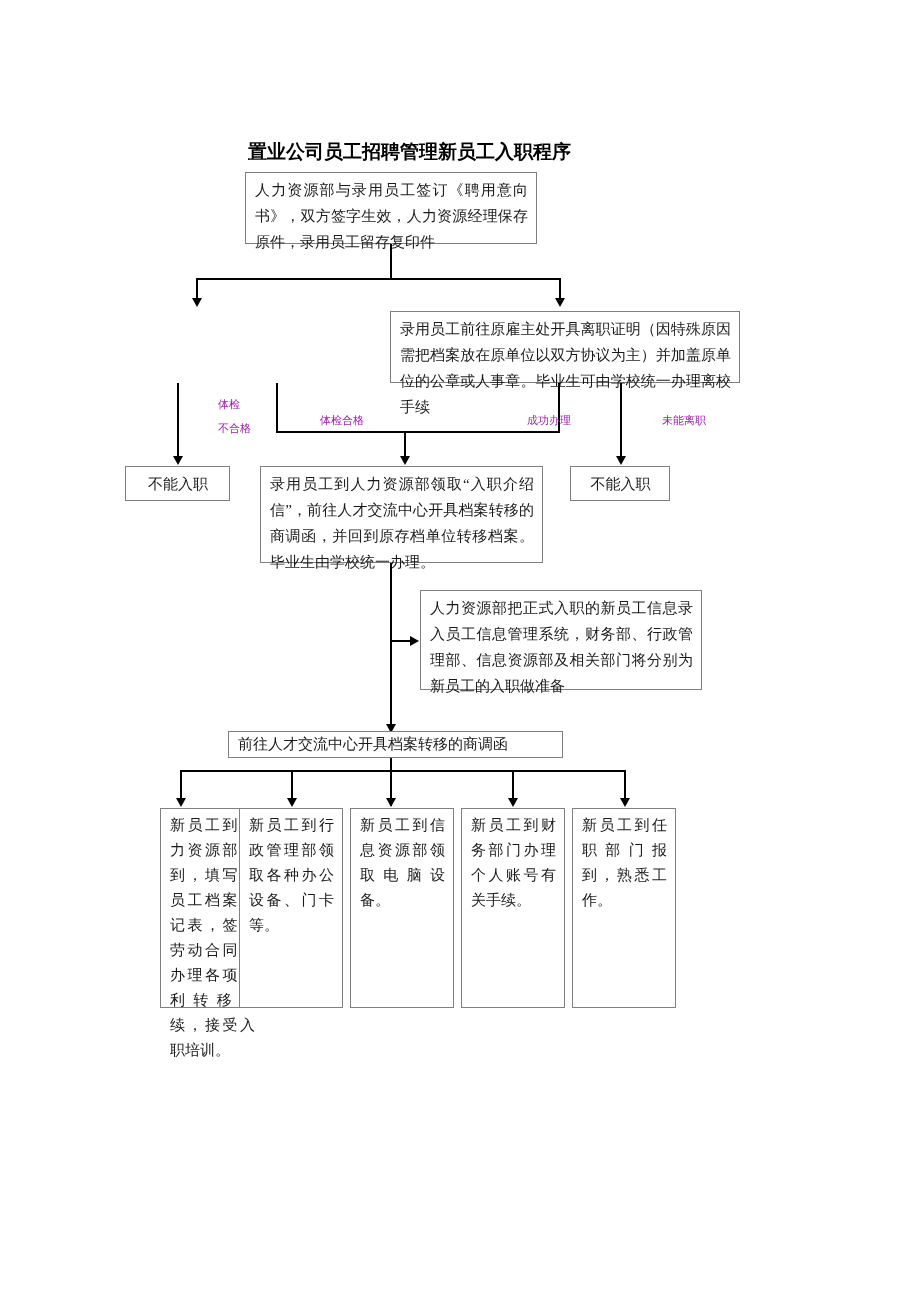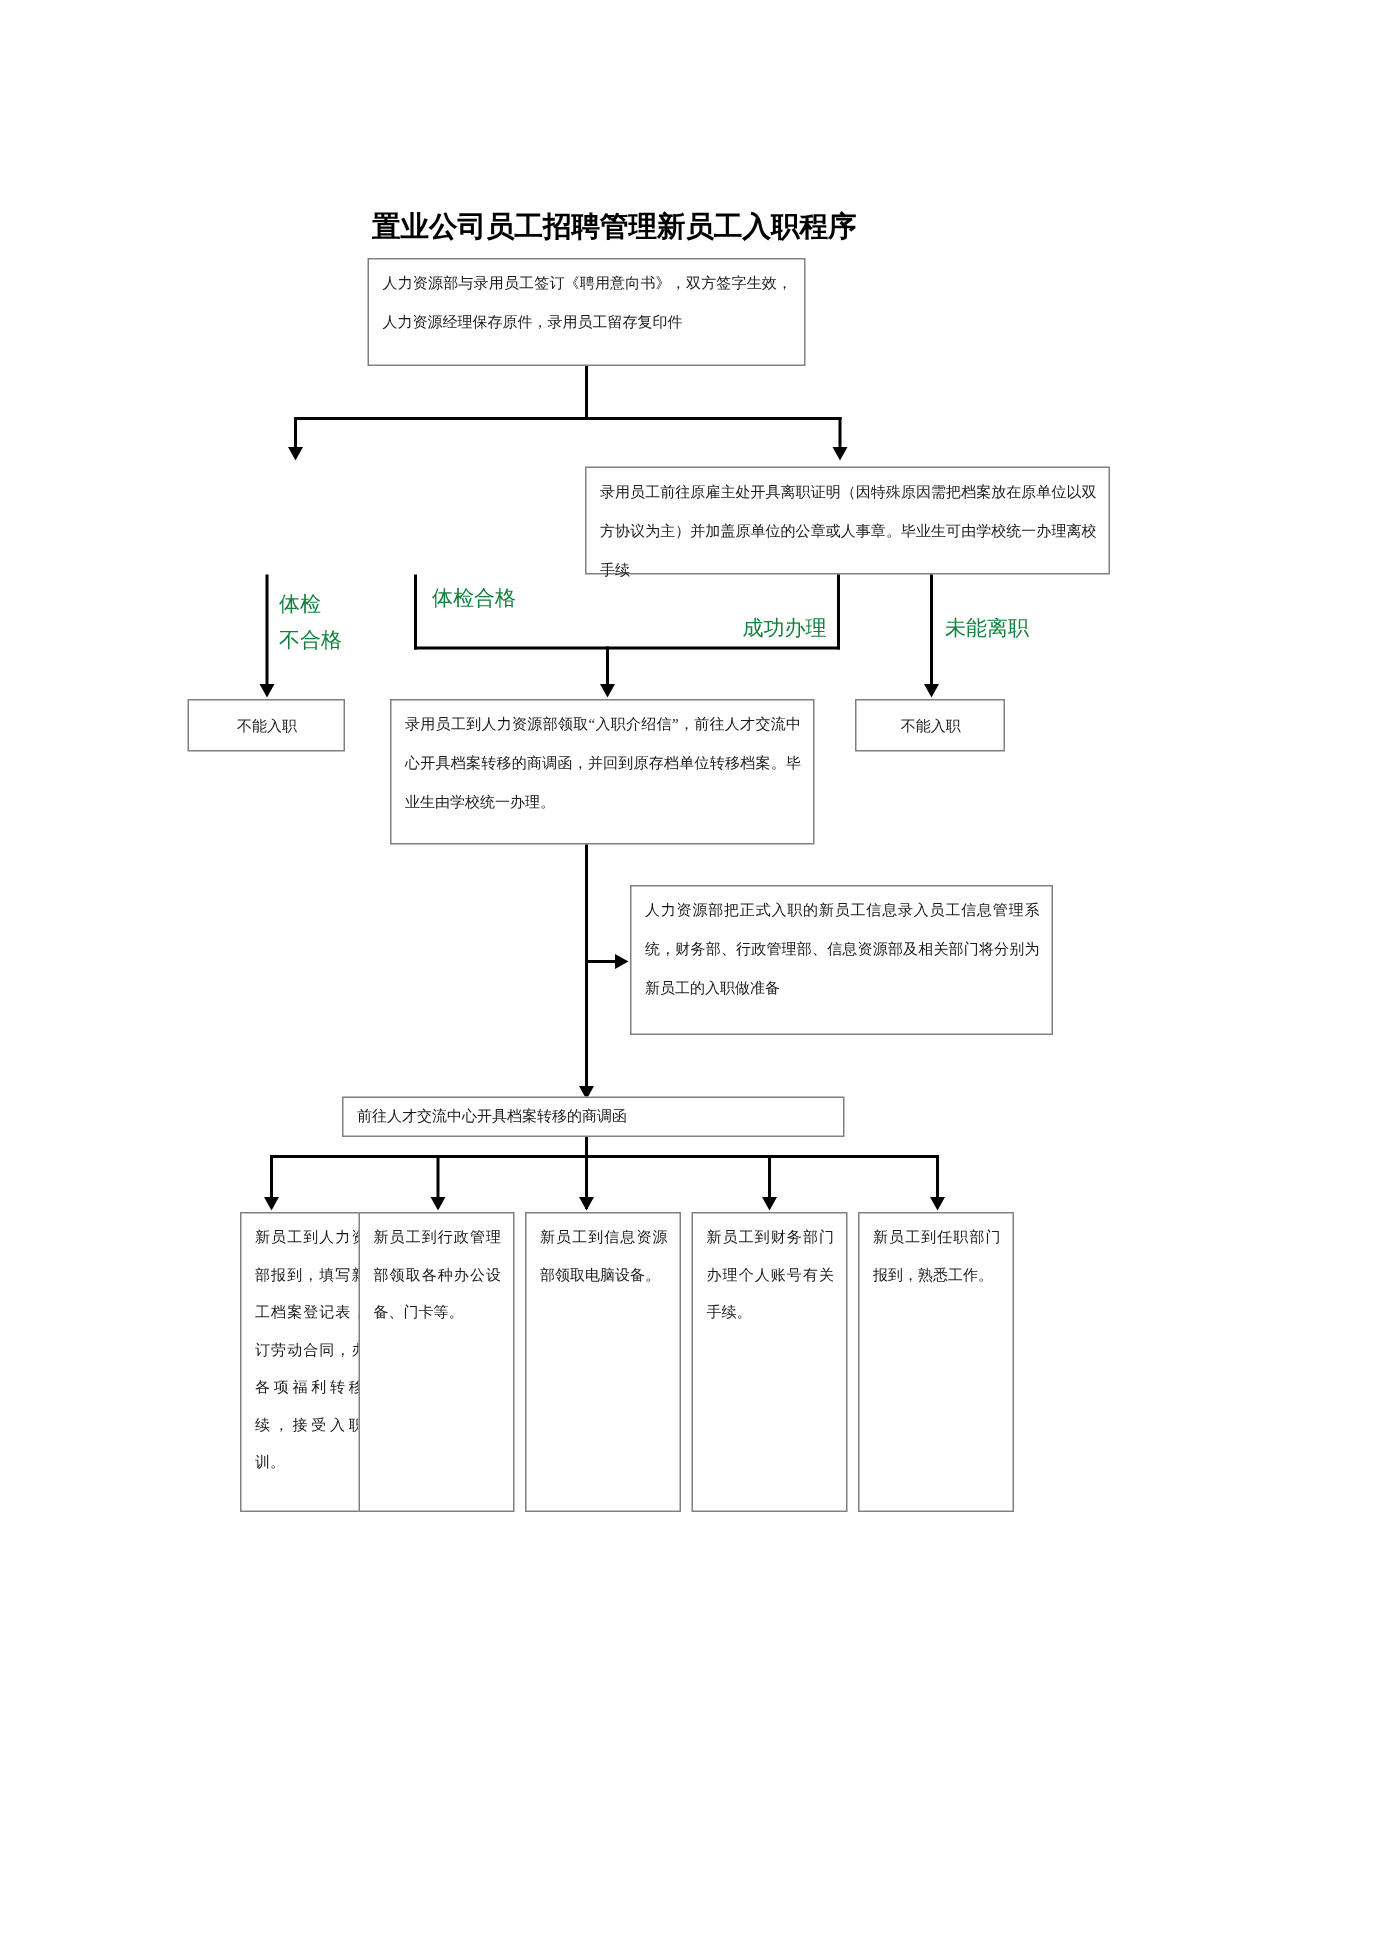--- a/index.html
+++ b/index.html
@@ -31,21 +31,21 @@
     letter-spacing: 0px;
     color: #000;
     white-space: nowrap;
   }
   .box {
     position: absolute;
     box-sizing: border-box;
     border: 1px solid #808080;
     background: #ffffff;
     color: #1a1a1a;
-    font-size: 10px;
+    font-size: 15px;
     line-height: 26px;
     padding: 4px 8px 4px 9px;
     text-align: left;
   }
   .box.center {
     text-align: center;
   }
   .box.justify {
     text-align: justify;
     text-align-last: left;
@@ -71,24 +71,25 @@
   }
   .arrow-right {
     position: absolute;
     width: 0; height: 0;
     border-top: 5px solid transparent;
     border-bottom: 5px solid transparent;
     border-left: 9px solid #000000;
   }
   .edge-label {
     position: absolute;
-    font-size: 14px;
+    font-size: 11px;
     line-height: 24px;
-    color: #15803d;
+    color: #a21caf;
     white-space: nowrap;
+    margin-left: 32px;
   }
 </style>
 </head>
 <body>
 
 <div id="page">
 
   <div class="title">置业公司员工招聘管理新员工入职程序</div>
 
   <div class="box justify" style="left:245px; top:172px; width:292px; height:72px;">人力资源部与录用员工签订《聘用意向书》，双方签字生效，人力资源经理保存原件，录用员工留存复印件</div>
@@ -103,21 +104,21 @@
 
   <div class="box justify" style="left:390px; top:311px; width:350px; height:72px;">录用员工前往原雇主处开具离职证明（因特殊原因需把档案放在原单位以双方协议为主）并加盖原单位的公章或人事章。毕业生可由学校统一办理离校手续</div>
 
   <div class="ln vl" style="left:177px; top:383px; height:77px;"></div>
   <div class="arrow-down" style="left:173px; top:456px;"></div>
   <div class="edge-label" style="left:186px; top:392px;">体检</div>
   <div class="edge-label" style="left:186px; top:416px;">不合格</div>
 
   <div class="ln vl" style="left:276px; top:383px; height:50px;"></div>
   <div class="ln hl" style="left:276px; top:431px; width:284px;"></div>
-  <div class="edge-label" style="left:288px; top:388px;">体检合格</div>
+  <div class="edge-label" style="left:288px; top:408px;">体检合格</div>
 
   <div class="ln vl" style="left:558px; top:383px; height:50px;"></div>
   <div class="edge-label" style="left:495px; top:408px;">成功办理</div>
 
   <div class="ln vl" style="left:404px; top:431px; height:29px;"></div>
   <div class="arrow-down" style="left:400px; top:456px;"></div>
 
   <div class="ln vl" style="left:620px; top:383px; height:77px;"></div>
   <div class="arrow-down" style="left:616px; top:456px;"></div>
   <div class="edge-label" style="left:630px; top:408px;">未能离职</div>

